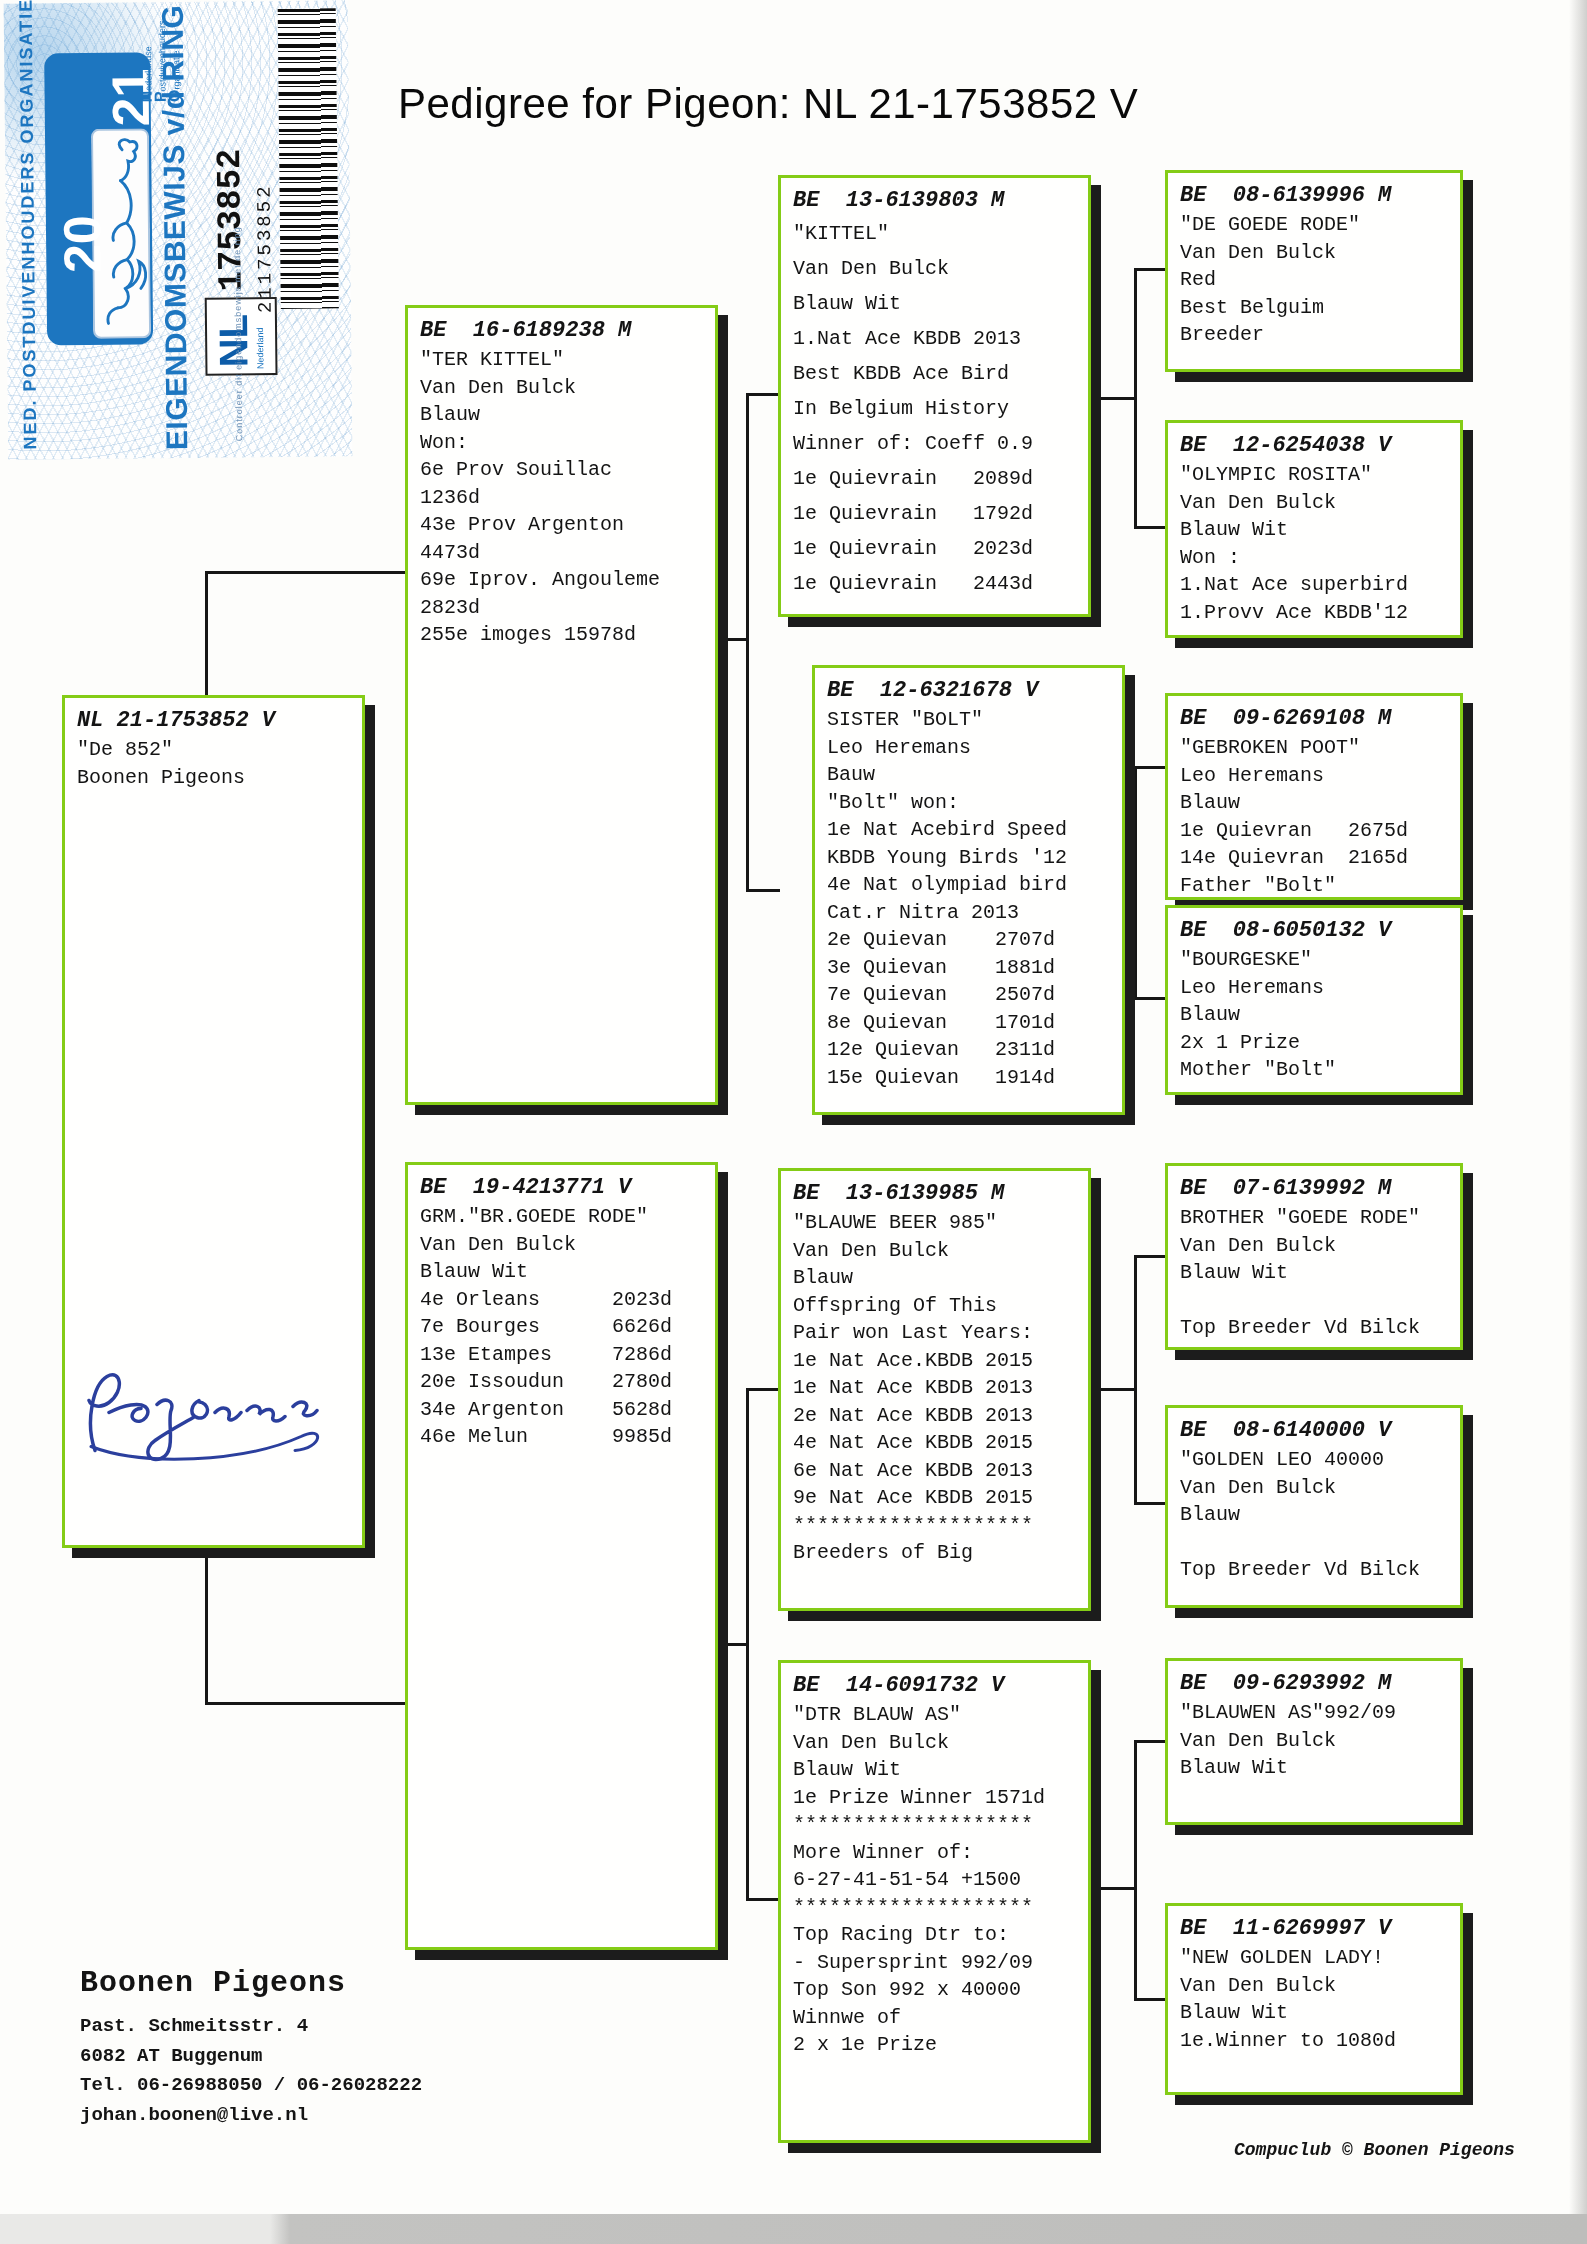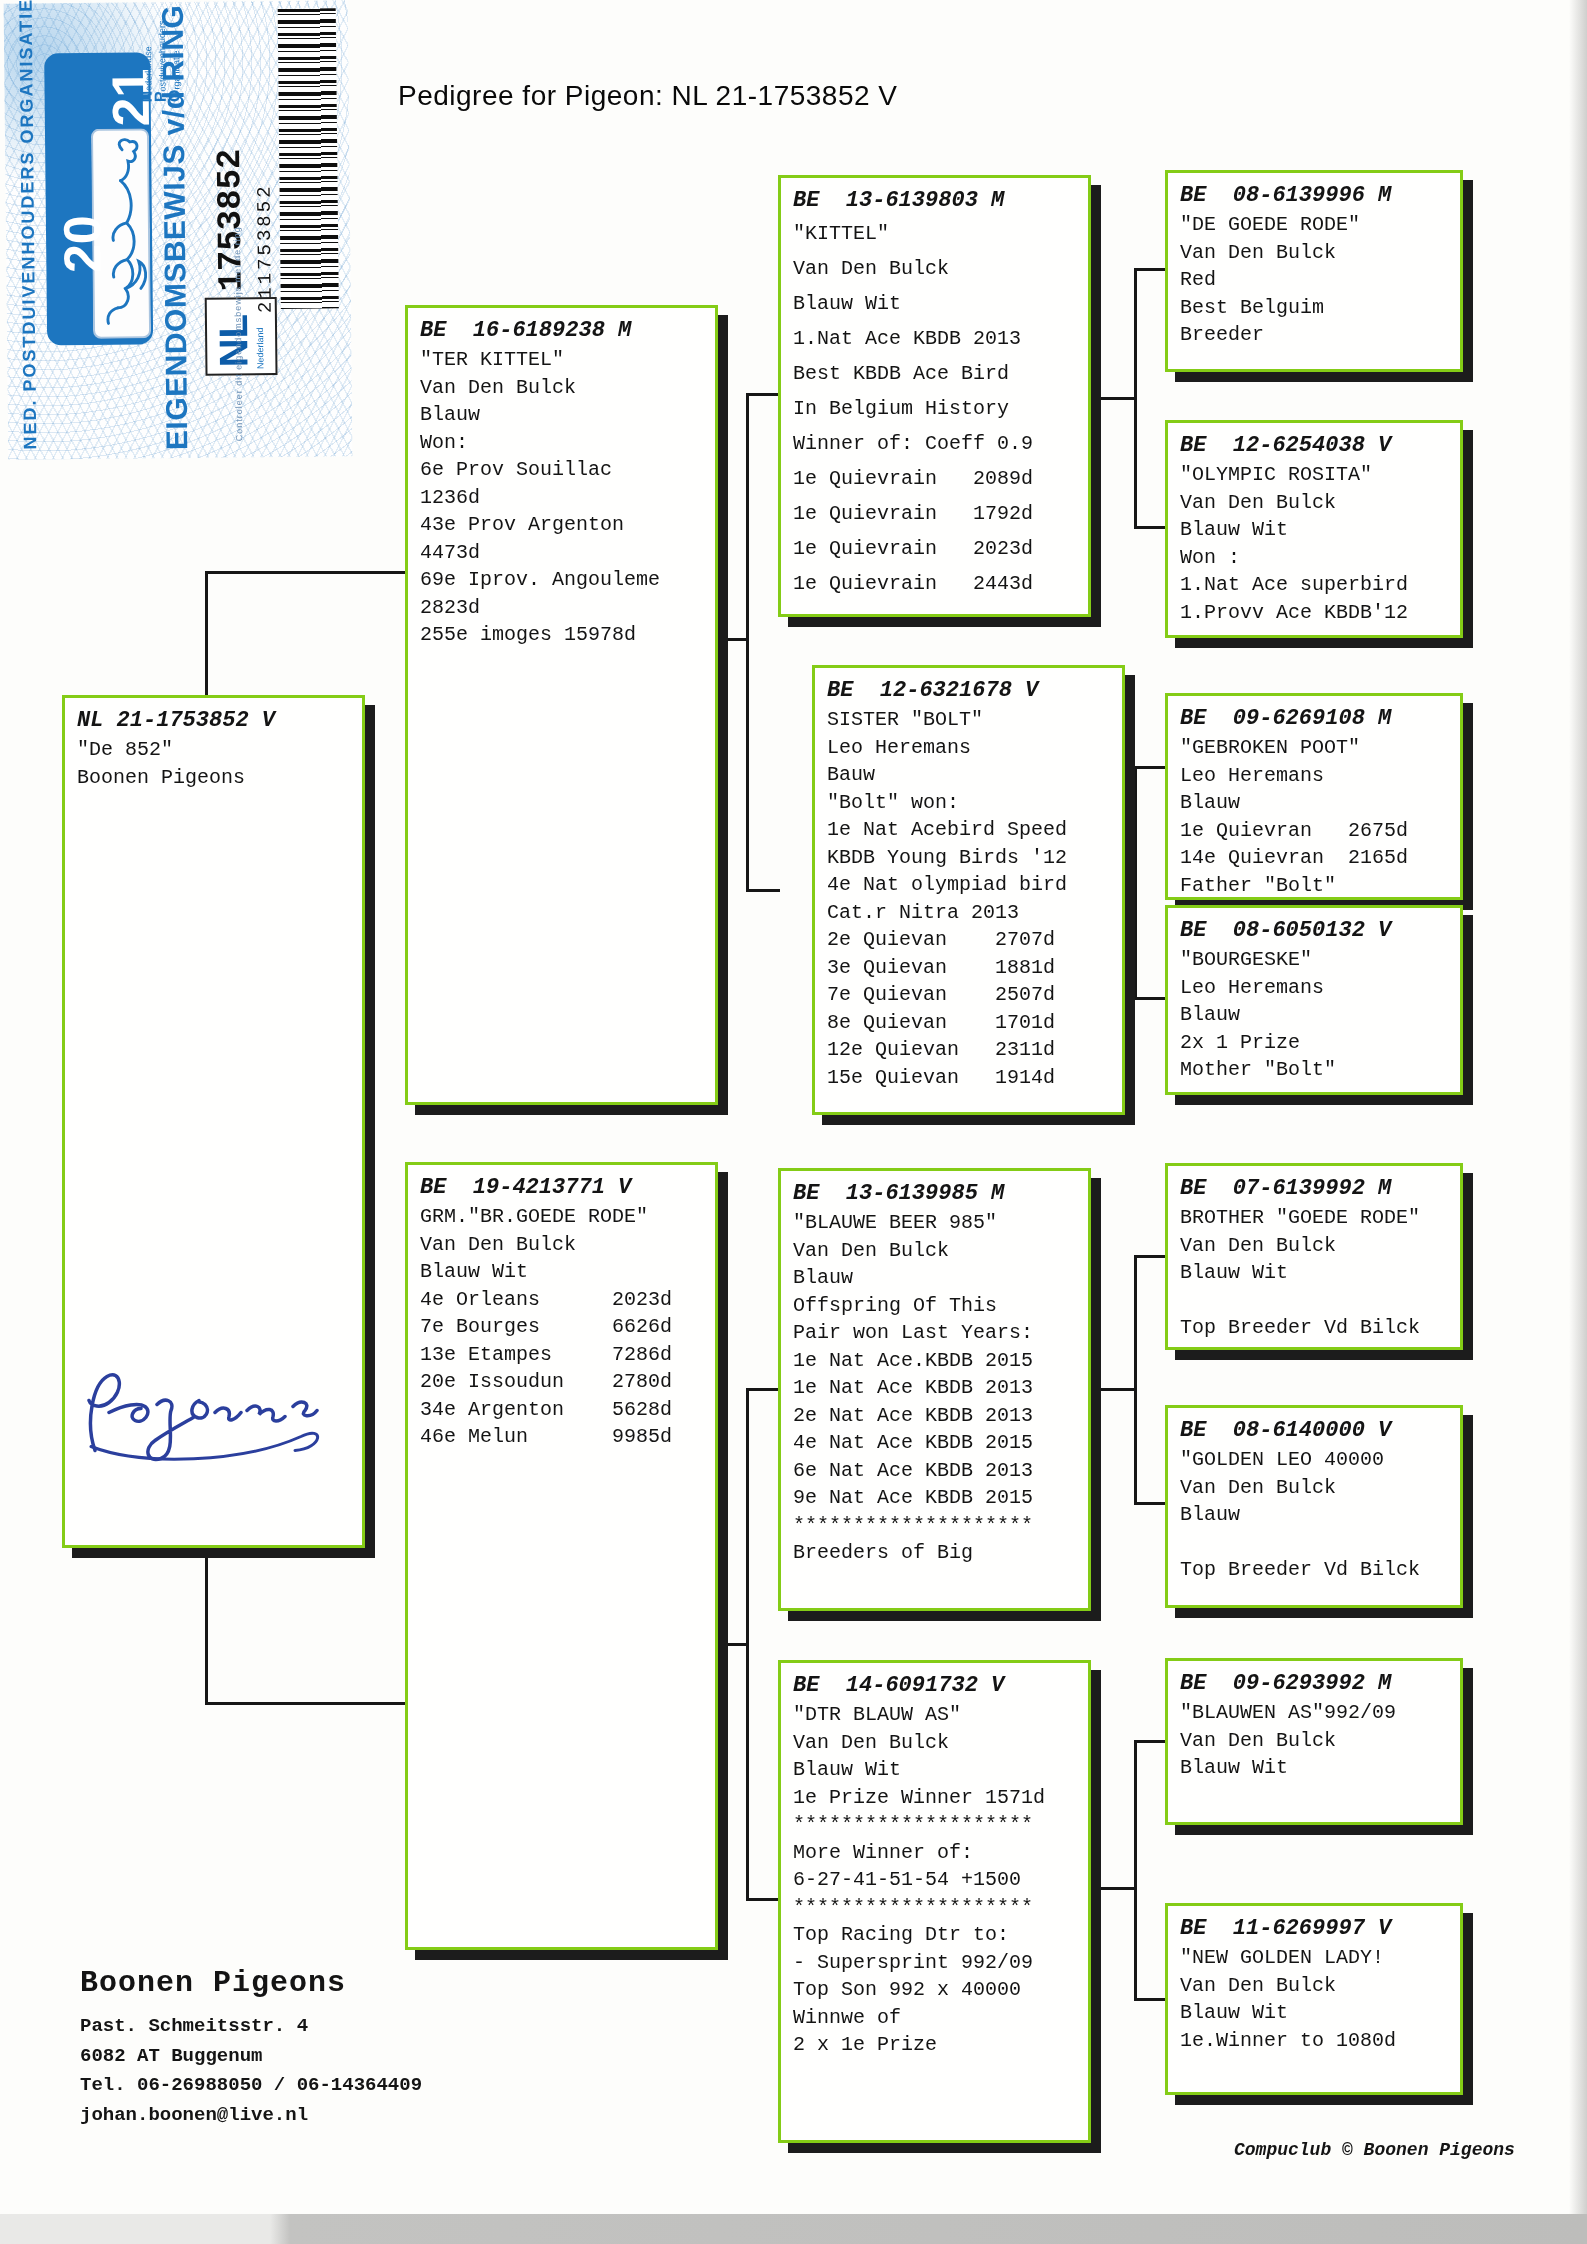--- a/index.html
+++ b/index.html
@@ -4,21 +4,21 @@
 <style>
   * { margin:0; padding:0; box-sizing:border-box; }
   html,body { background:#9a9a9a; }
   .page {
     position:relative; width:1587px; height:2244px; margin:0 auto;
     background:var(--paper,#fdfdfb); color:var(--ink,#141414);
     font-family:"Liberation Mono", monospace; overflow:hidden;
   }
   .title {
     position:absolute; left:398px; top:80px;
-    font-family:"Liberation Sans", sans-serif; font-size:28px; font-weight:400; color:#090909;
+    font-family:"Liberation Sans", sans-serif; font-size:42px; font-weight:400; color:#090909;
     letter-spacing:0.5px;
   }
   
   .pbox {
     position:absolute; background:#fffffe; border:3px solid #84cc16;
     box-shadow:10px 10px 0 0 #1c1c1c; padding:8px 12px;
   }
   .pbox-header { font-weight:700; font-style:italic; font-size:22px; line-height:30px; white-space:pre; }
   .pbox-body   { font-size:20px; line-height:27.5px; white-space:pre; }
   .b-subject{left:62px;top:695px;width:303px;height:853px}
@@ -314,19 +314,19 @@
     <div class="rot nederland">Nederland</div>
     <div class="rot ringnum">1753852</div>
     <div class="rot barnum">211753852</div>
     <div class="barcode"></div>
     <div class="rot control">Controleer dit eigendomsbewijs met de ring</div>
   </div>
 
   <div class="loft-name">Boonen Pigeons</div>
   <div class="loft-address">Past. Schmeitsstr. 4
 6082 AT Buggenum
-Tel. 06-26988050 / 06-14364409
+Tel. 06-26988050 / 06-26028222
 johan.boonen@live.nl</div>
   <div class="credit">Compuclub © Boonen Pigeons</div>
 
   <div class="scan-right"></div>
   <div class="scan-bottom"></div>
 </div>
 
 </body></html>

